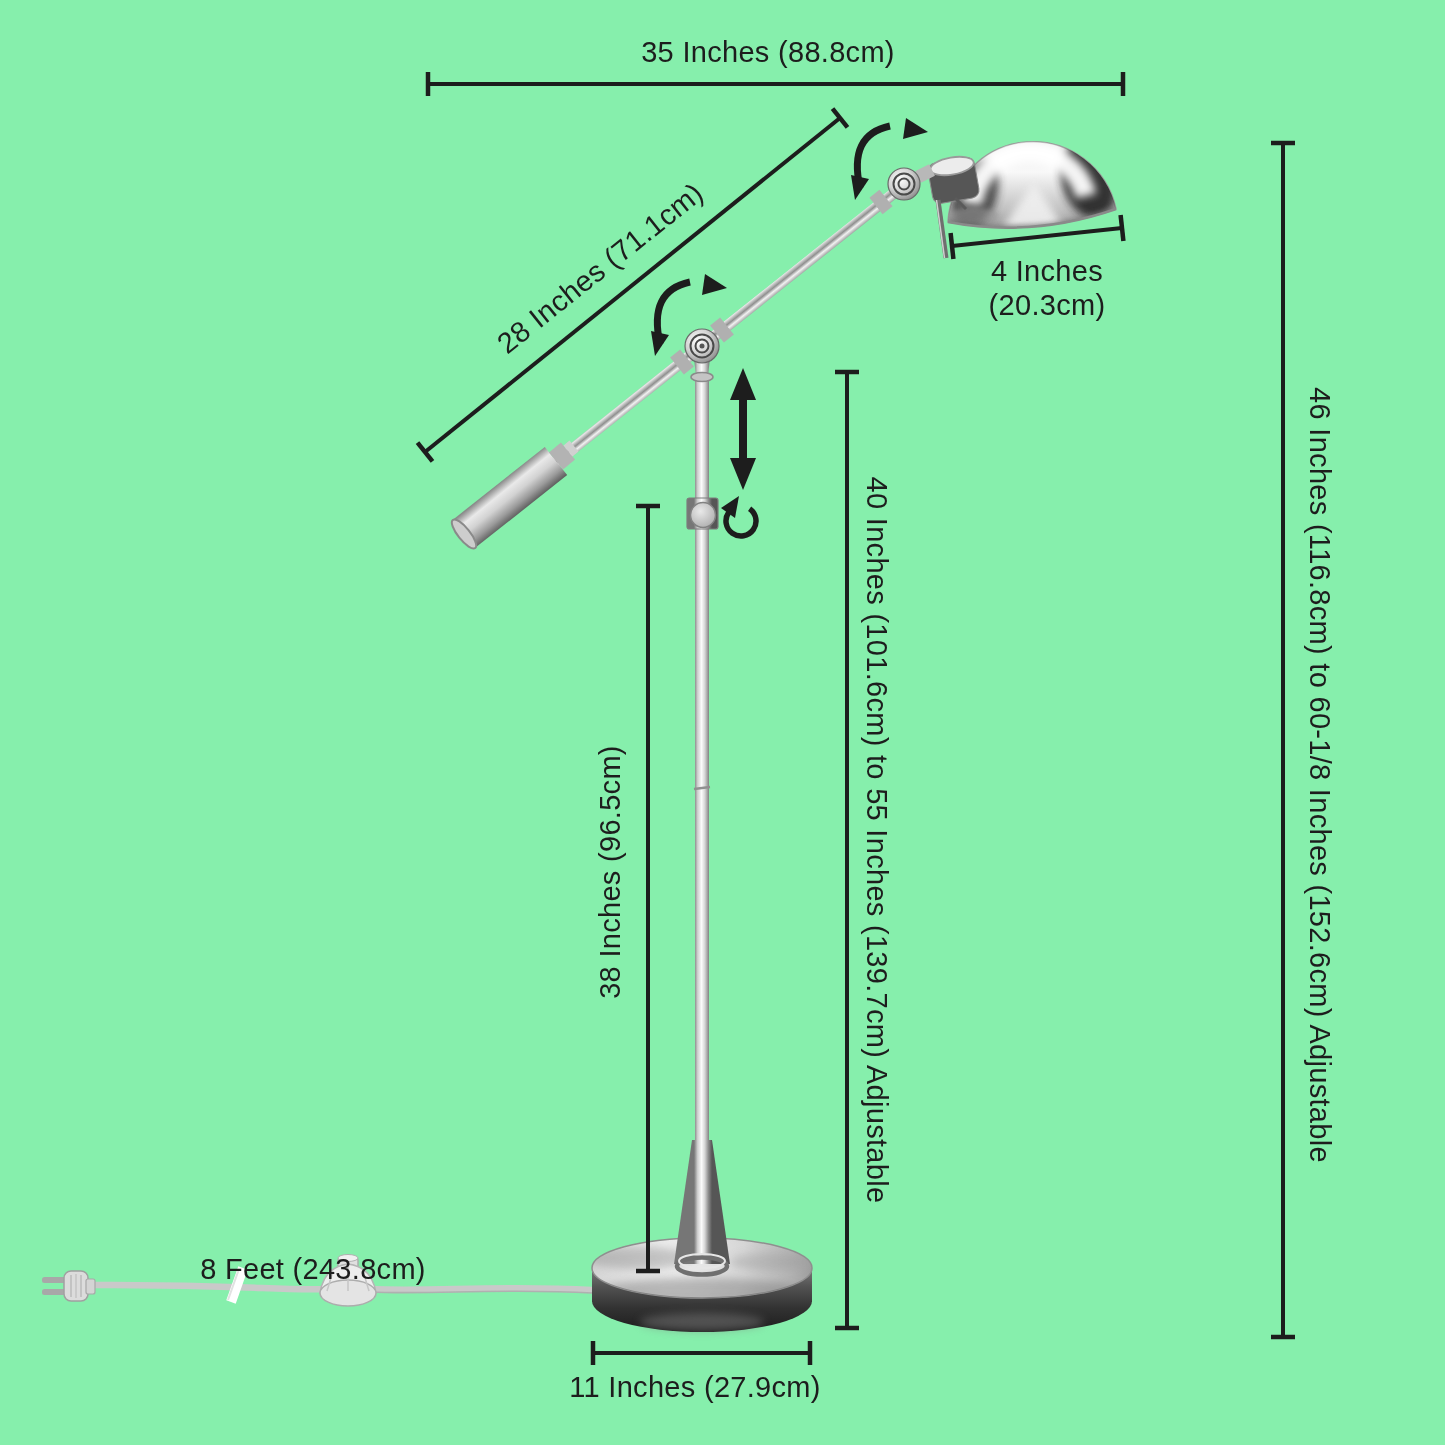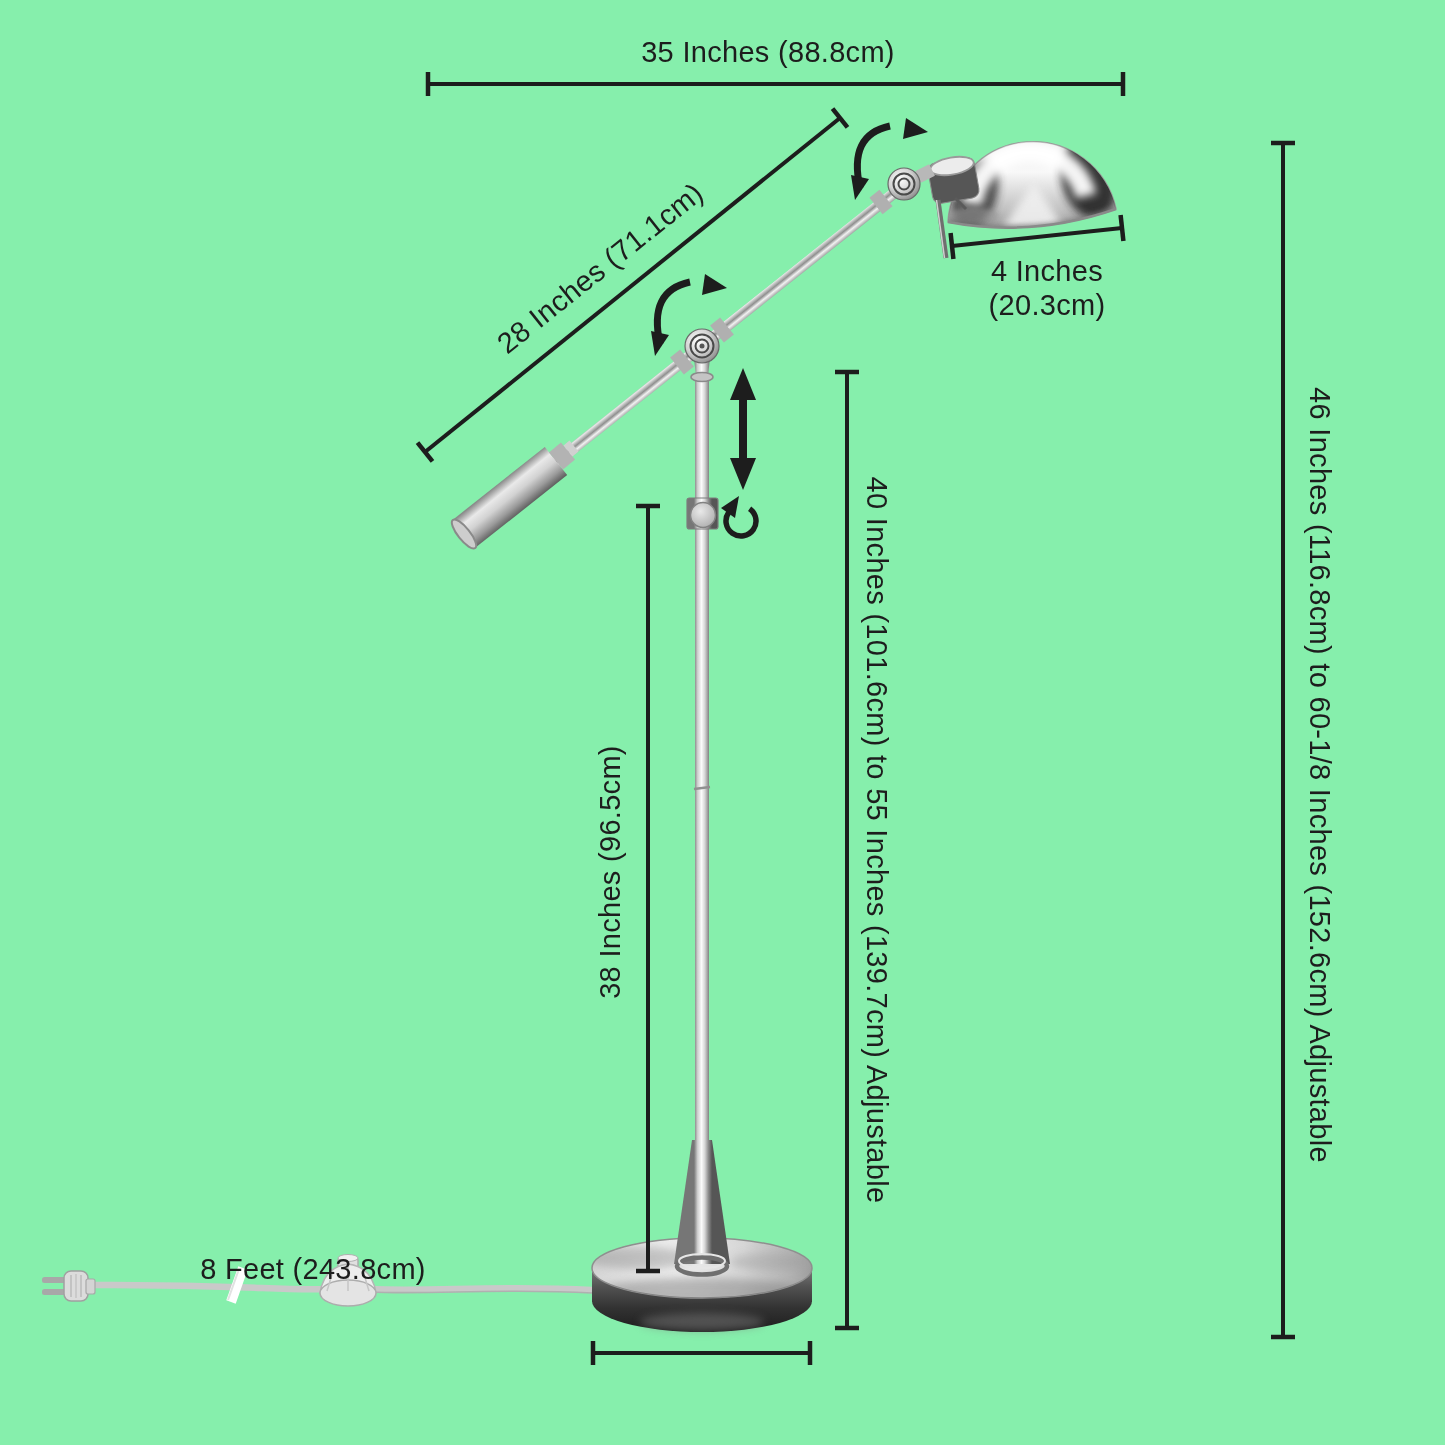--- a/index.html
+++ b/index.html
@@ -252,14 +252,15 @@
 </div>
 
 <div class="lbl rot90" style="left:1320px;top:775px;">46 Inches (116.8cm) to 60-1/8 Inches (152.6cm) Adjustable</div>
 
 <div class="lbl rot90" style="left:877px;top:840px;">40 Inches (101.6cm) to 55 Inches (139.7cm) Adjustable</div>
 
 <div class="lbl rotm90" style="left:610px;top:872px;">38 Inches (96.5cm)</div>
 
 <div class="lbl" style="left:313px;top:1237px;margin-top:32px;">8 Feet (243.8cm)</div>
 
+<div class="lbl" style="left:695px;top:1387px;">11 Inches (27.9cm)</div>
 
 </div>
 
 </body></html>

